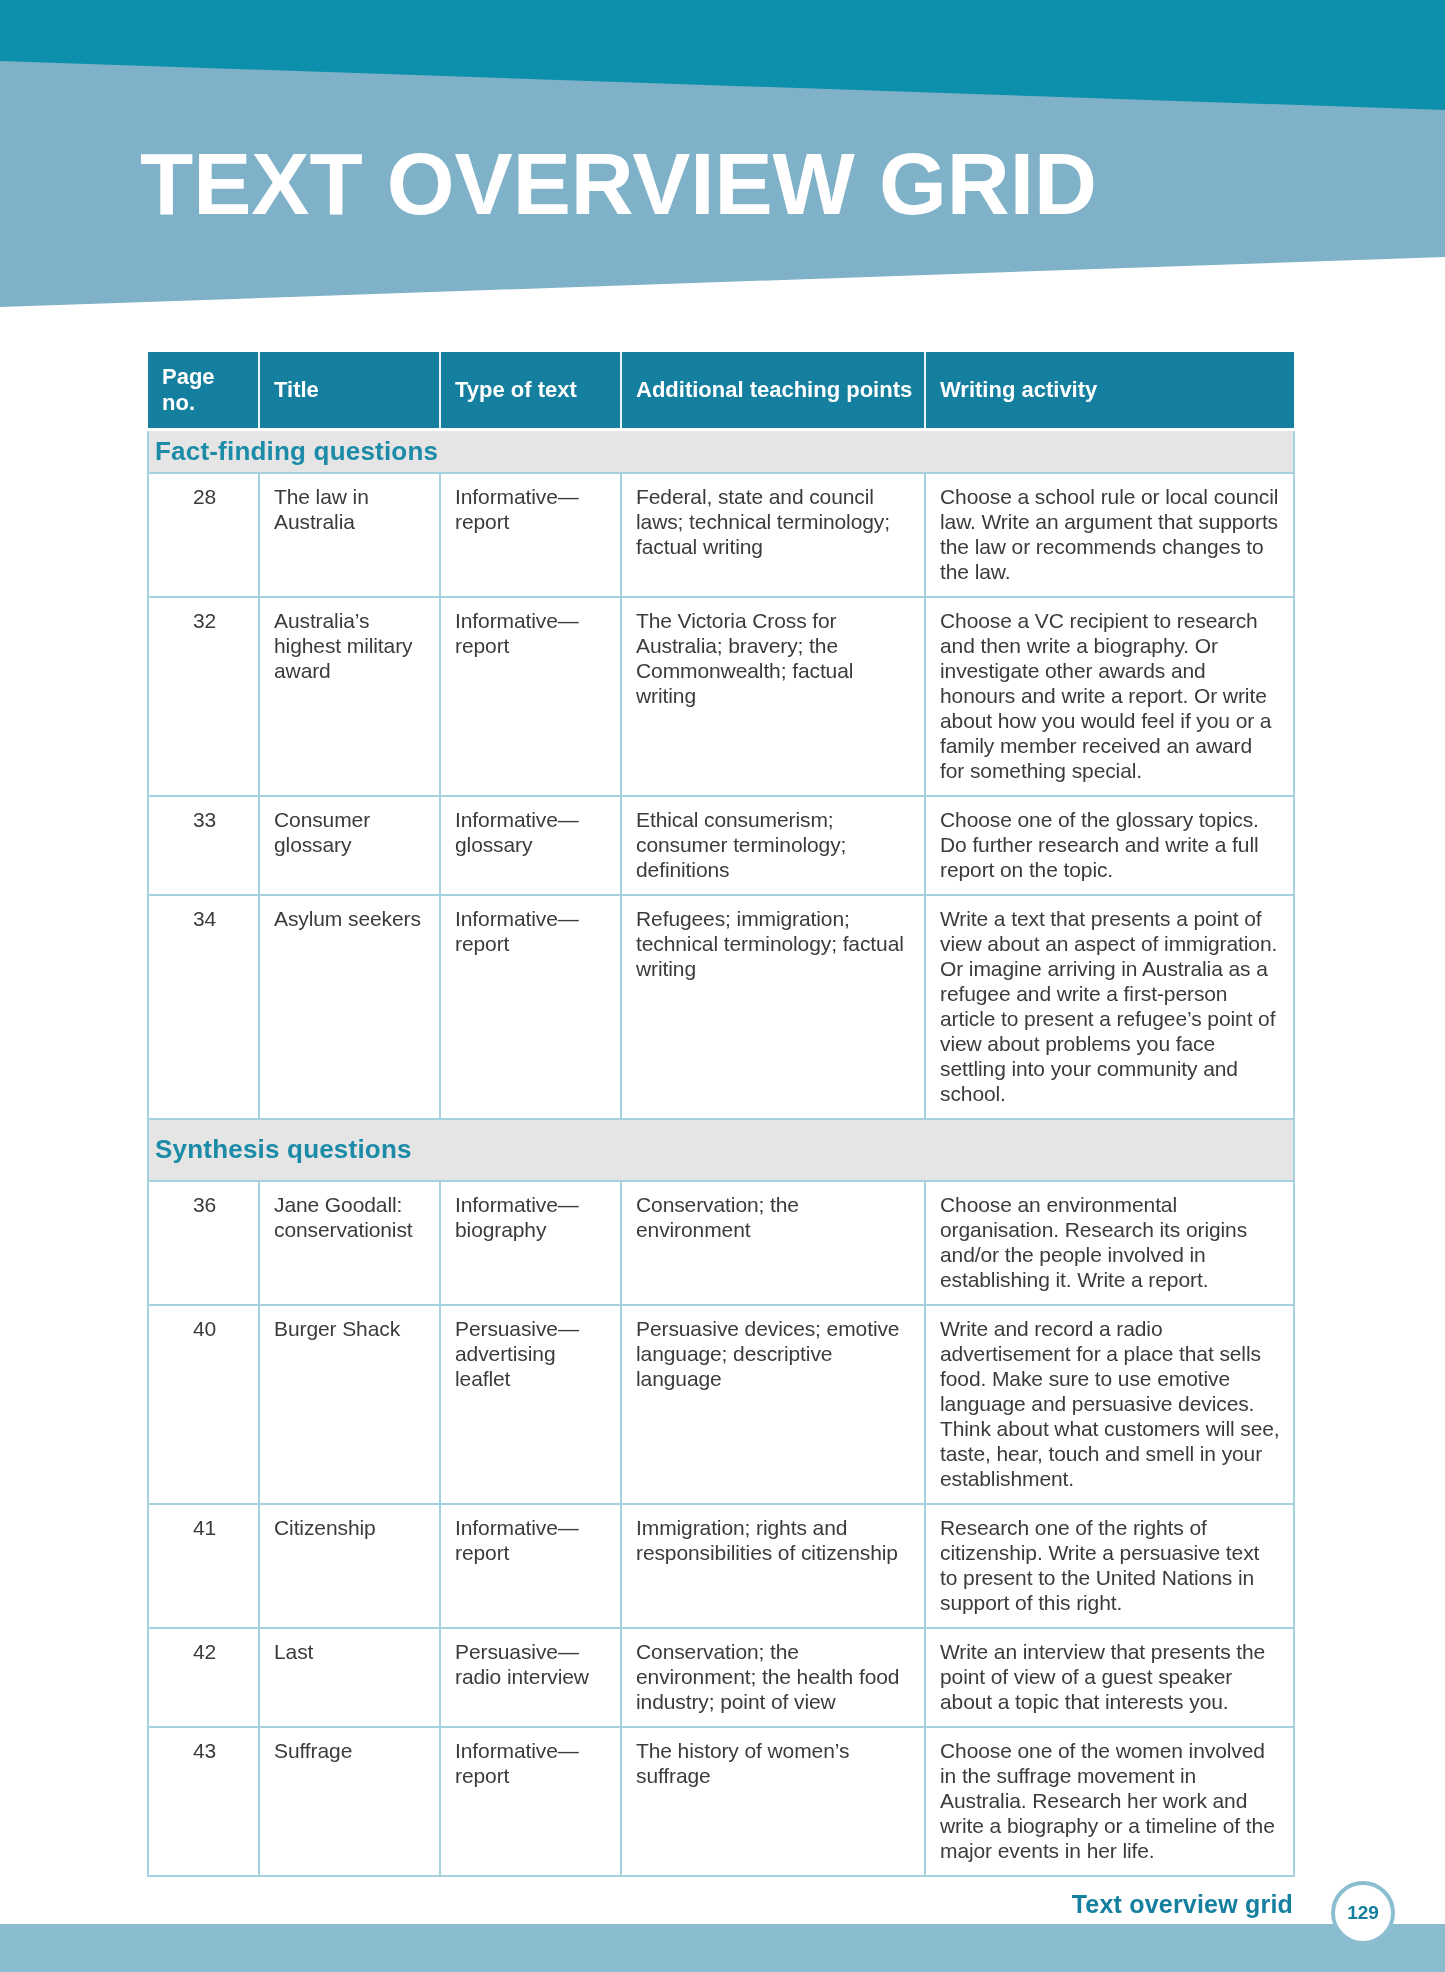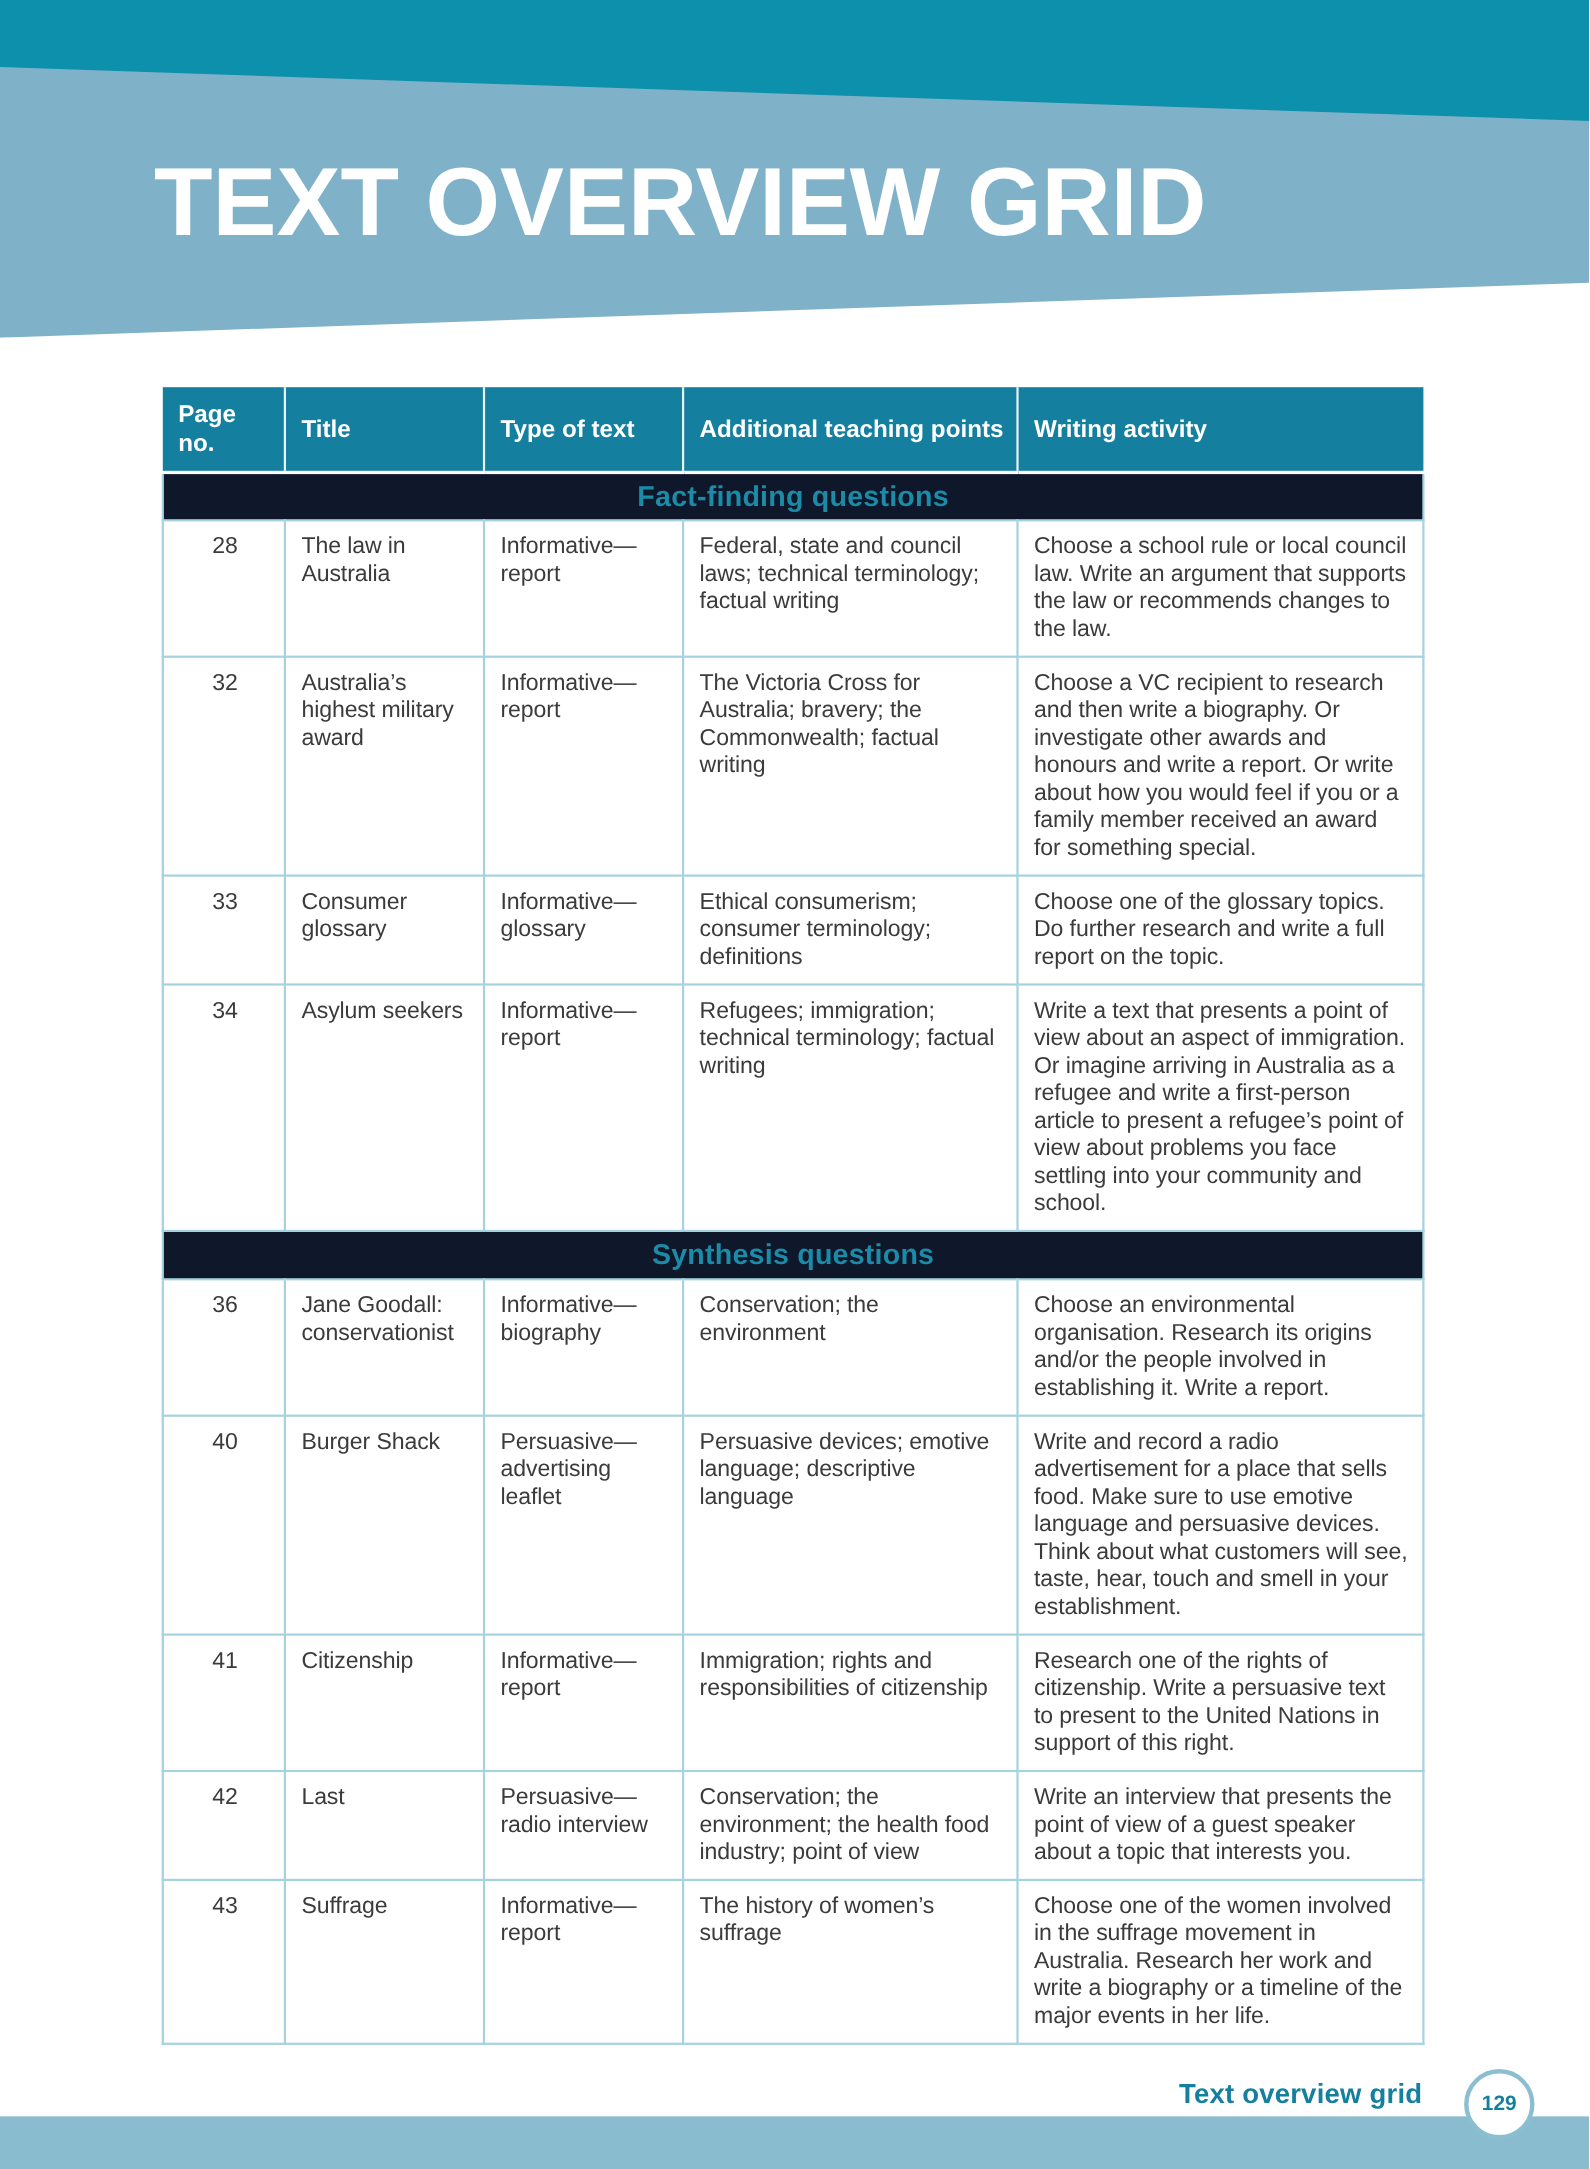--- a/index.html
+++ b/index.html
@@ -34,22 +34,22 @@
     border-right:2px solid #e9f4f7; border-bottom:3px solid #ffffff;
   }
   table.grid th:last-child { border-right:none; }
   table.grid td {
     border:2px solid #a5d2de; vertical-align:top;
     padding:10px 12px 12px 14px; font-size:21px; line-height:25px;
     color:#3b3b3b; letter-spacing:-0.1px;
   }
   td.page-no { text-align:center; padding-left:4px; padding-right:4px; }
   tr.section-row td {
-    background:#0f172a; color:#1b8ba8; font-weight:bold; font-size:26px;
-    text-align:center; vertical-align:middle; padding:6px; letter-spacing:0.2px;
+    background:#e5e5e5; color:#1b8ba8; font-weight:bold; font-size:26px;
+    text-align:left; vertical-align:middle; padding:6px; letter-spacing:0.2px;
   }
   
   .footer-label {
     position:absolute; left:147px; top:1890px; width:1146px;
     text-align:right; color:#157f9f; font-weight:bold; font-size:25px;
     letter-spacing:0.2px;
   }
   .footer-bar {
     position:absolute; left:0; top:1924px; width:1445px; height:48px;
     background:#8abccf;
@@ -116,21 +116,21 @@
         <td>Choose one of the glossary topics. Do further research and write a full report on the topic.</td>
       </tr>
       <tr style="height:184px">
         <td class="page-no">34</td>
         <td>Asylum seekers</td>
         <td>Informative—report</td>
         <td>Refugees; immigration; technical terminology; factual writing</td>
         <td>Write a text that presents a point of view about an aspect of immigration. Or imagine arriving in Australia as a refugee and write a first-person article to present a refugee’s point of view about problems you face settling into your community and school.</td>
       </tr>
 
-      <tr class="section-row" style="height:44px">
+      <tr class="section-row" style="height:62px">
         <td colspan="5">Synthesis questions</td>
       </tr>
 
       <tr style="height:114px">
         <td class="page-no">36</td>
         <td>Jane Goodall: conservationist</td>
         <td>Informative—biography</td>
         <td>Conservation; the environment</td>
         <td>Choose an environmental organisation. Research its origins and/or the people involved in establishing it. Write a report.</td>
       </tr>

